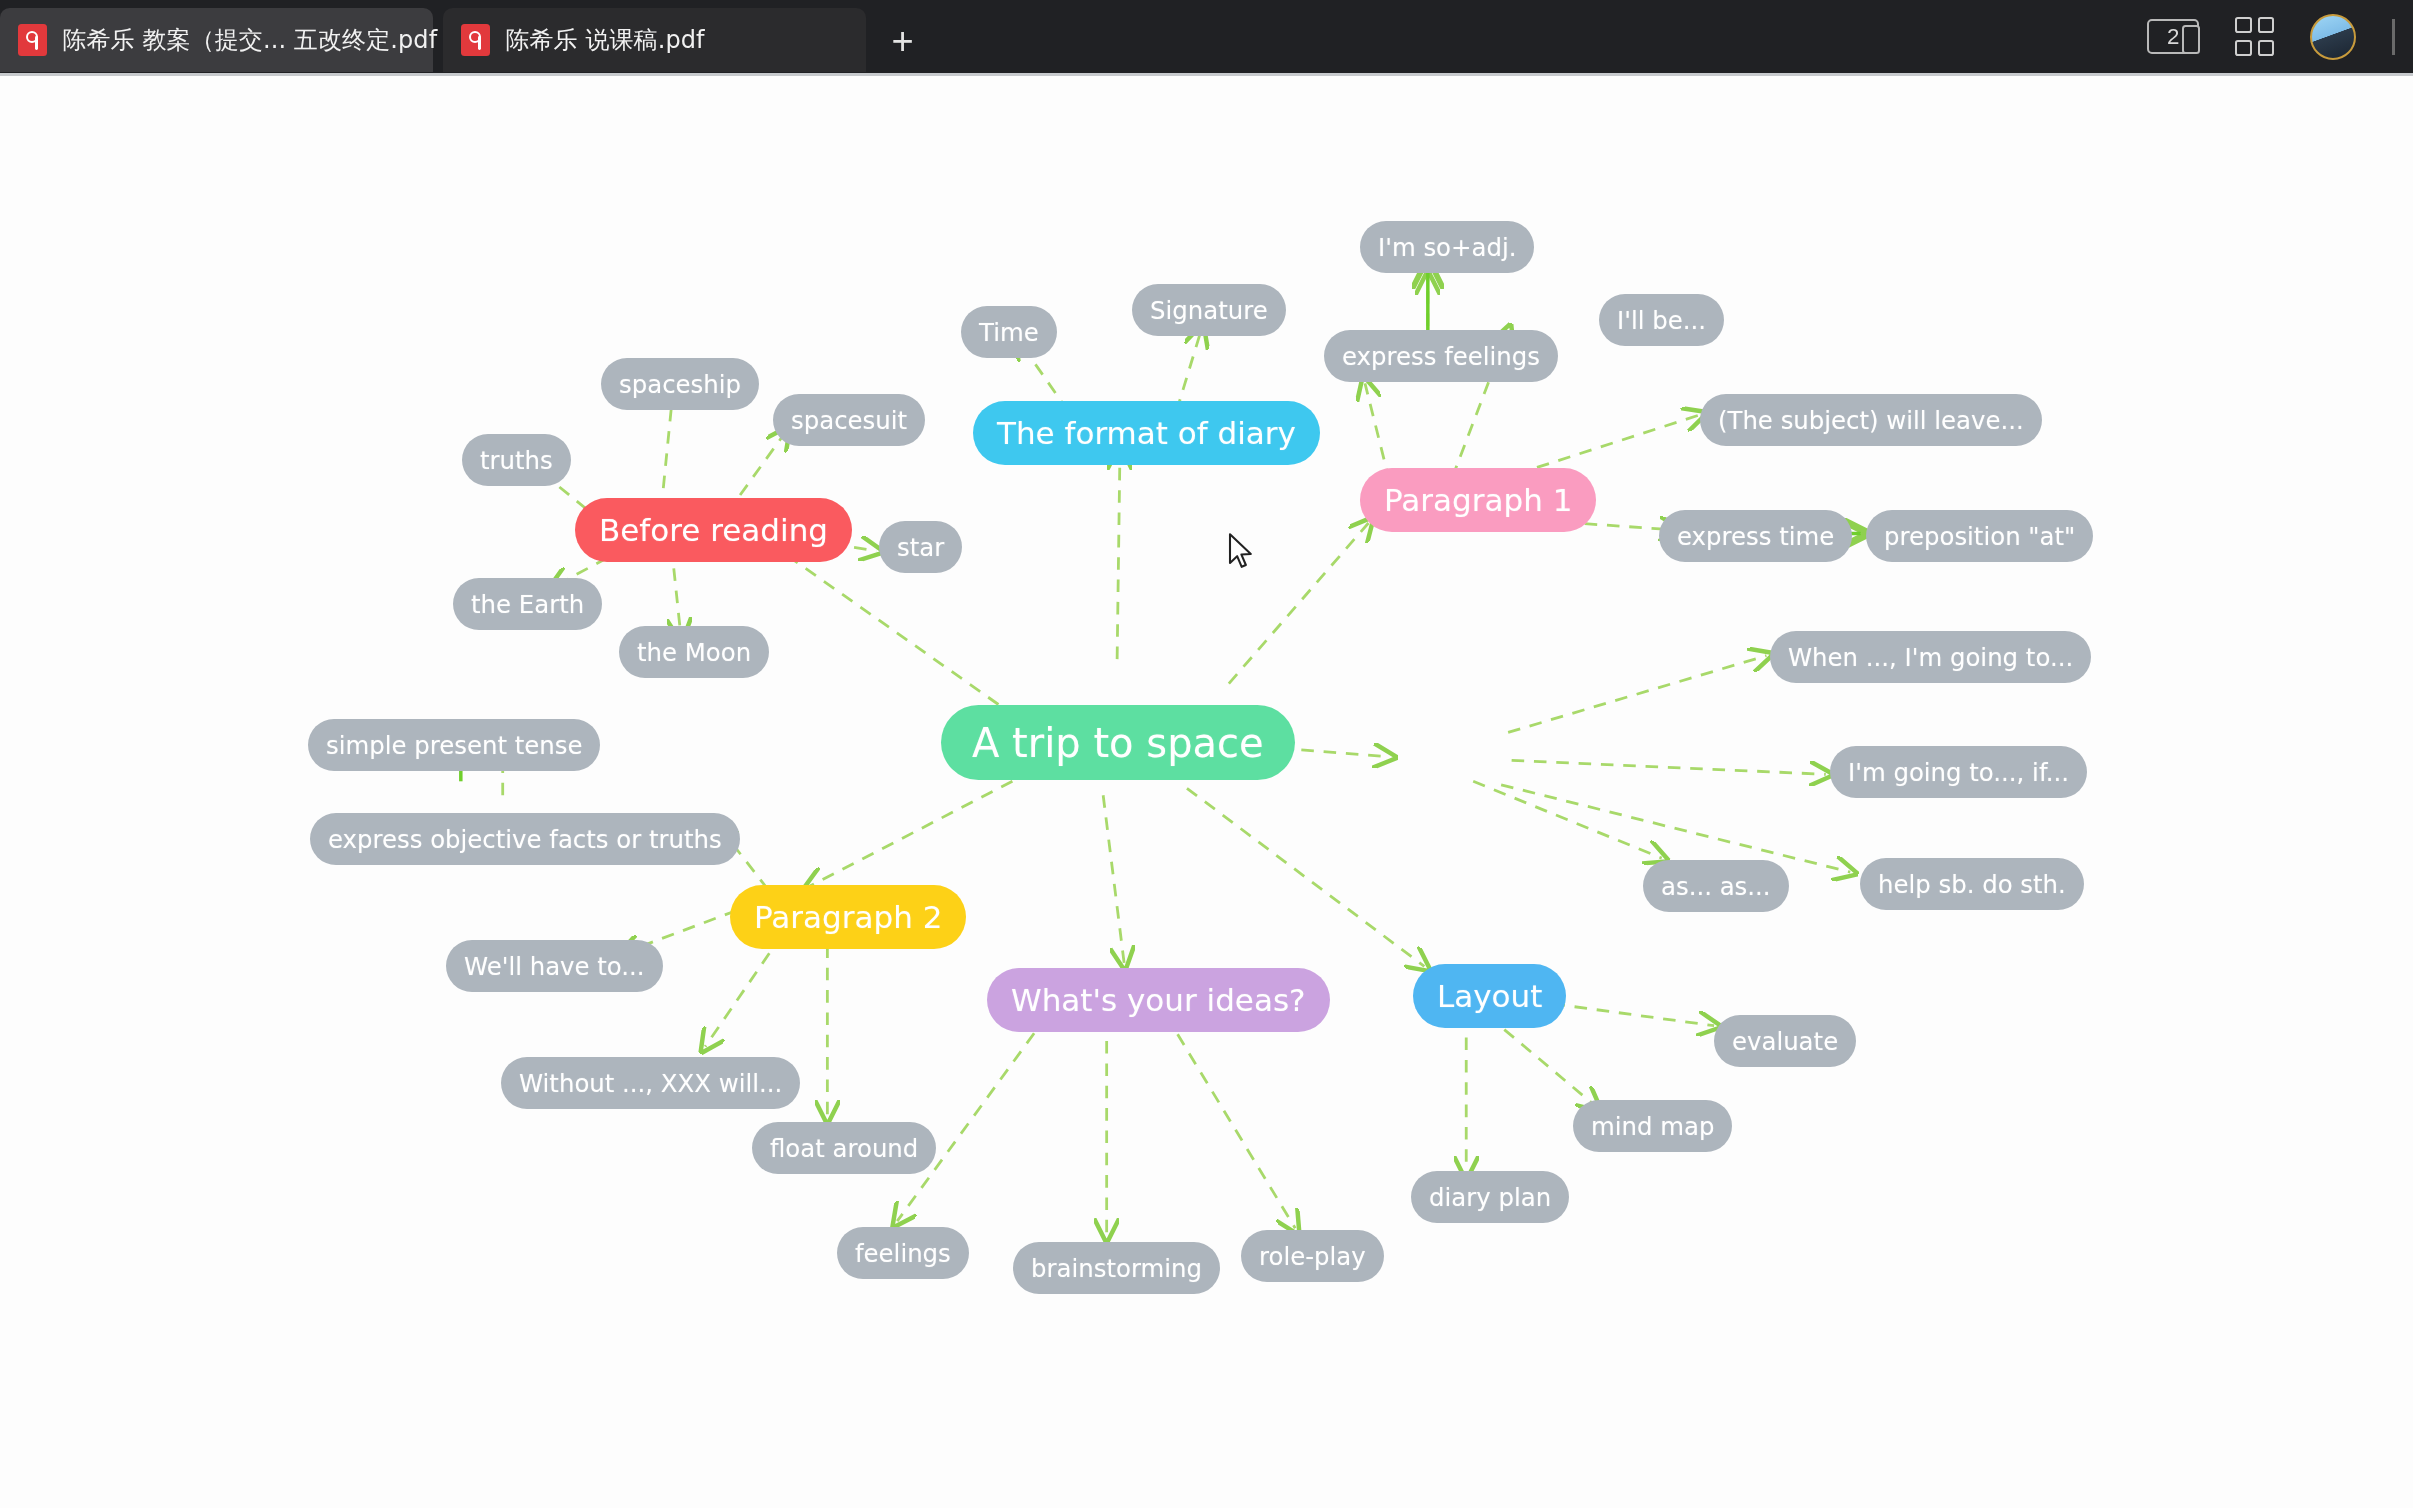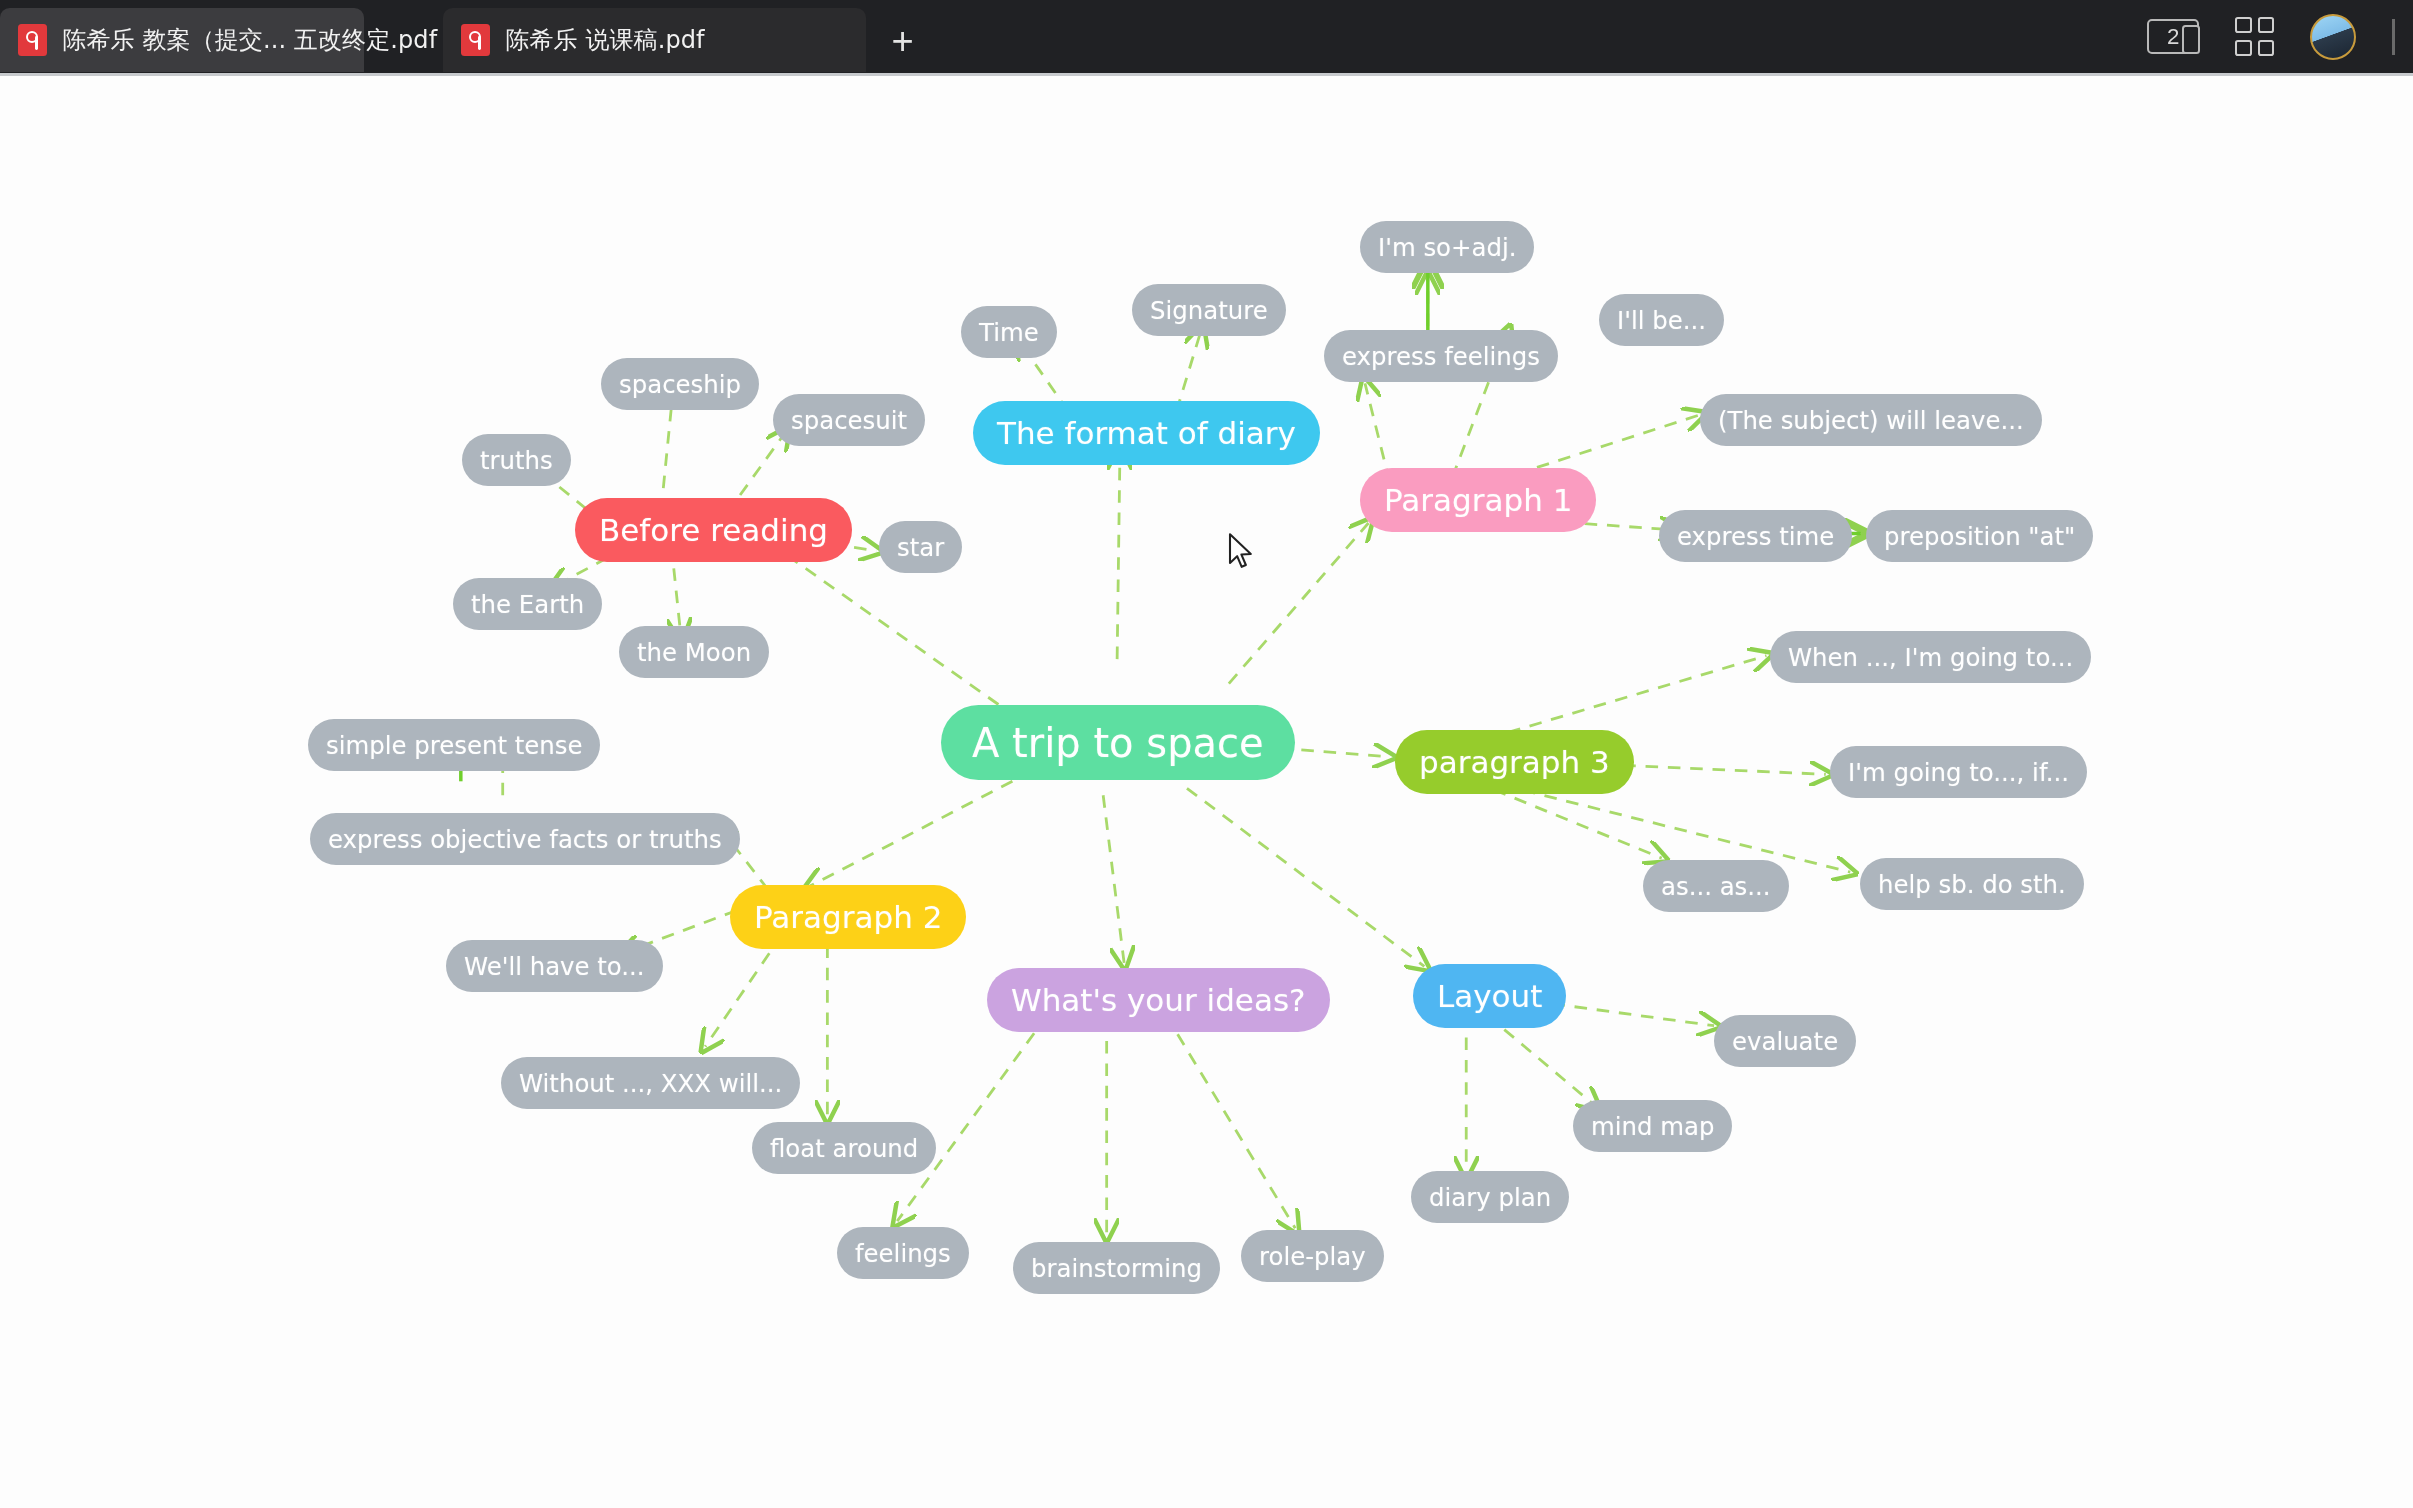--- a/index.html
+++ b/index.html
@@ -40,21 +40,21 @@
     background:#fff;border-radius:1.4px;
   }
   .tab .ttl{
     color:#f1f1f1;font-size:24px;white-space:nowrap;letter-spacing:0.1px;
     font-family:"DejaVu Sans","Liberation Sans",sans-serif;
   }
   .tab .closeb{
     color:#b8b8b8;font-size:25px;line-height:1;margin-left:7px;
     font-family:"Liberation Sans",sans-serif;
   }
-  .tab1{left:0;width:364px;}
+  .tab1{left:0;width:433px;}
   .tab2{left:443px;width:423px;}
   .newtab{
     position:absolute;left:881px;top:21px;width:43px;height:43px;
     color:#e4e4e4;font-size:38px;line-height:41px;text-align:center;font-weight:300;
   }
   .chrome-right{
     position:absolute;right:0;top:0;height:73px;display:flex;align-items:center;gap:36px;padding-right:18px;
   }
   .tabcount{
     width:52px;height:35px;border:2.8px solid #b9b9b9;border-radius:4.9px;
@@ -217,21 +217,20 @@
     <div class="node n-sub" style="left:1132px;top:208px;">Signature</div>
 
     <div class="node n-main" style="left:1360px;top:392px;background:#fa9cc0;text-align:center;">Paragraph 1</div>
     <div class="node n-sub" style="left:1324px;top:254px;">express feelings</div>
     <div class="node n-sub" style="left:1360px;top:145px;">I'm so+adj.</div>
     <div class="node n-sub" style="left:1599px;top:218px;">I'll be...</div>
     <div class="node n-sub" style="left:1700px;top:318px;">(The subject) will leave...</div>
     <div class="node n-sub" style="left:1659px;top:434px;">express time</div>
     <div class="node n-sub" style="left:1866px;top:434px;">preposition "at"</div>
 
-    <div class="node n-main" style="left:1395px;top:654px;background:#96cc2c;">paragraph 3</div>
     <div class="node n-sub" style="left:1770px;top:555px;">When ..., I'm going to...</div>
     <div class="node n-sub" style="left:1830px;top:670px;">I'm going to..., if...</div>
     <div class="node n-sub" style="left:1643px;top:784px;">as... as...</div>
     <div class="node n-sub" style="left:1860px;top:782px;">help sb. do sth.</div>
 
     <div class="node n-main" style="left:730px;top:809px;background:#fdd117;">Paragraph 2</div>
     <div class="node n-sub" style="left:308px;top:643px;">simple present tense</div>
     <div class="node n-sub" style="left:310px;top:737px;">express objective facts or truths</div>
     <div class="node n-sub" style="left:446px;top:864px;">We'll have to...</div>
     <div class="node n-sub" style="left:501px;top:981px;">Without ..., XXX will...</div>

